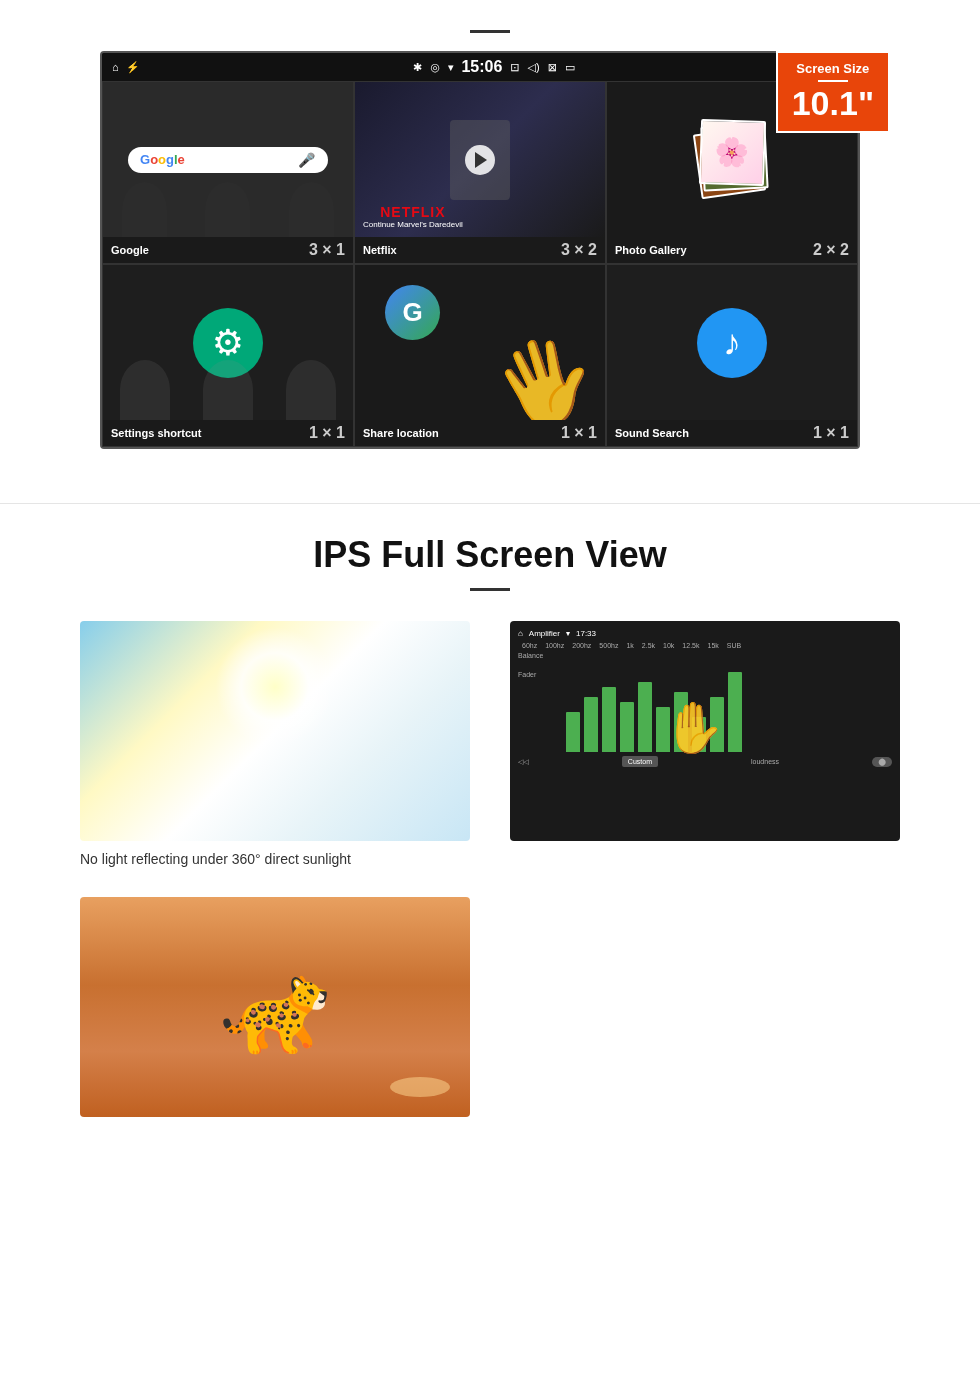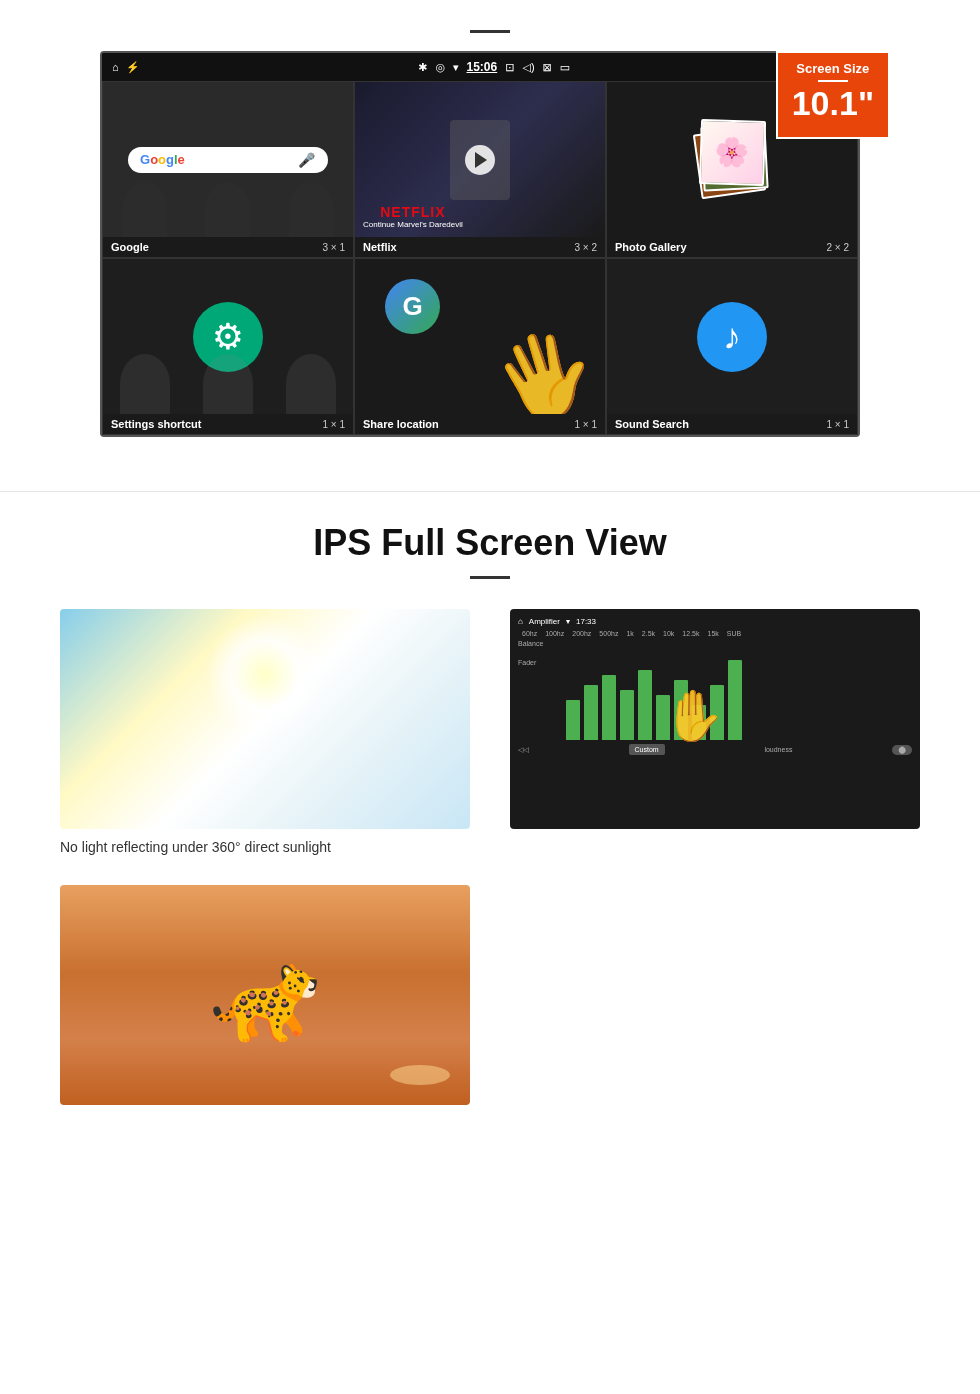--- a/index.html
+++ b/index.html
@@ -43,21 +43,21 @@
       width: 780px;
     }
 
     
     .screen-size-badge {
       position: absolute;
       top: 0;
       right: -10px;
       background: #e8450a;
       color: #fff;
-      padding: 8px 14px 17px;
+      padding: 8px 14px 11px;
       z-index: 10;
       border: 2px solid #fff;
     }
     .screen-size-badge .badge-title {
       font-size: 13px;
       font-weight: bold;
       display: block;
       text-align: center;
     }
     .screen-size-badge .badge-line {
@@ -101,22 +101,21 @@
     }
     .status-bar .center-icons {
       flex: 1;
       display: flex;
       justify-content: center;
       gap: 8px;
       align-items: center;
     }
     .status-bar .time {
       font-weight: bold;
-      font-size: 12px;
-      text-decoration: underline;
+      font-size: 16px;
     }
 
     
     .app-grid {
       display: grid;
       grid-template-columns: 1fr 1fr 1fr;
     }
 
     .app-cell {
       position: relative;
@@ -141,22 +140,23 @@
       padding: 4px 8px;
       background: #1a1a1a;
       color: #fff;
     }
     .app-label-row .app-name {
       font-size: 11px;
       font-weight: bold;
       color: #fff;
     }
     .app-label-row .app-dim {
-      font-size: 10px;
+      font-size: 16px;
       color: #ccc;
+      font-weight: bold;
     }
 
     
     .google-cell-content {
       background: #2a2a2a;
       display: flex;
       flex-direction: column;
       align-items: center;
       justify-content: center;
       height: 155px;
@@ -380,21 +380,21 @@
     .divider {
       width: 100%;
       height: 1px;
       background: #e5e5e5;
       margin: 30px 0;
     }
 
     
     .section2 {
       text-align: center;
-      padding: 0 40px 30px;
+      padding: 0 60px 30px;
     }
     .section2 h2 {
       font-size: 36px;
       font-weight: 900;
       color: #111;
       margin-bottom: 12px;
     }
     .section2 .underline-bar {
       width: 40px;
       height: 3px;

